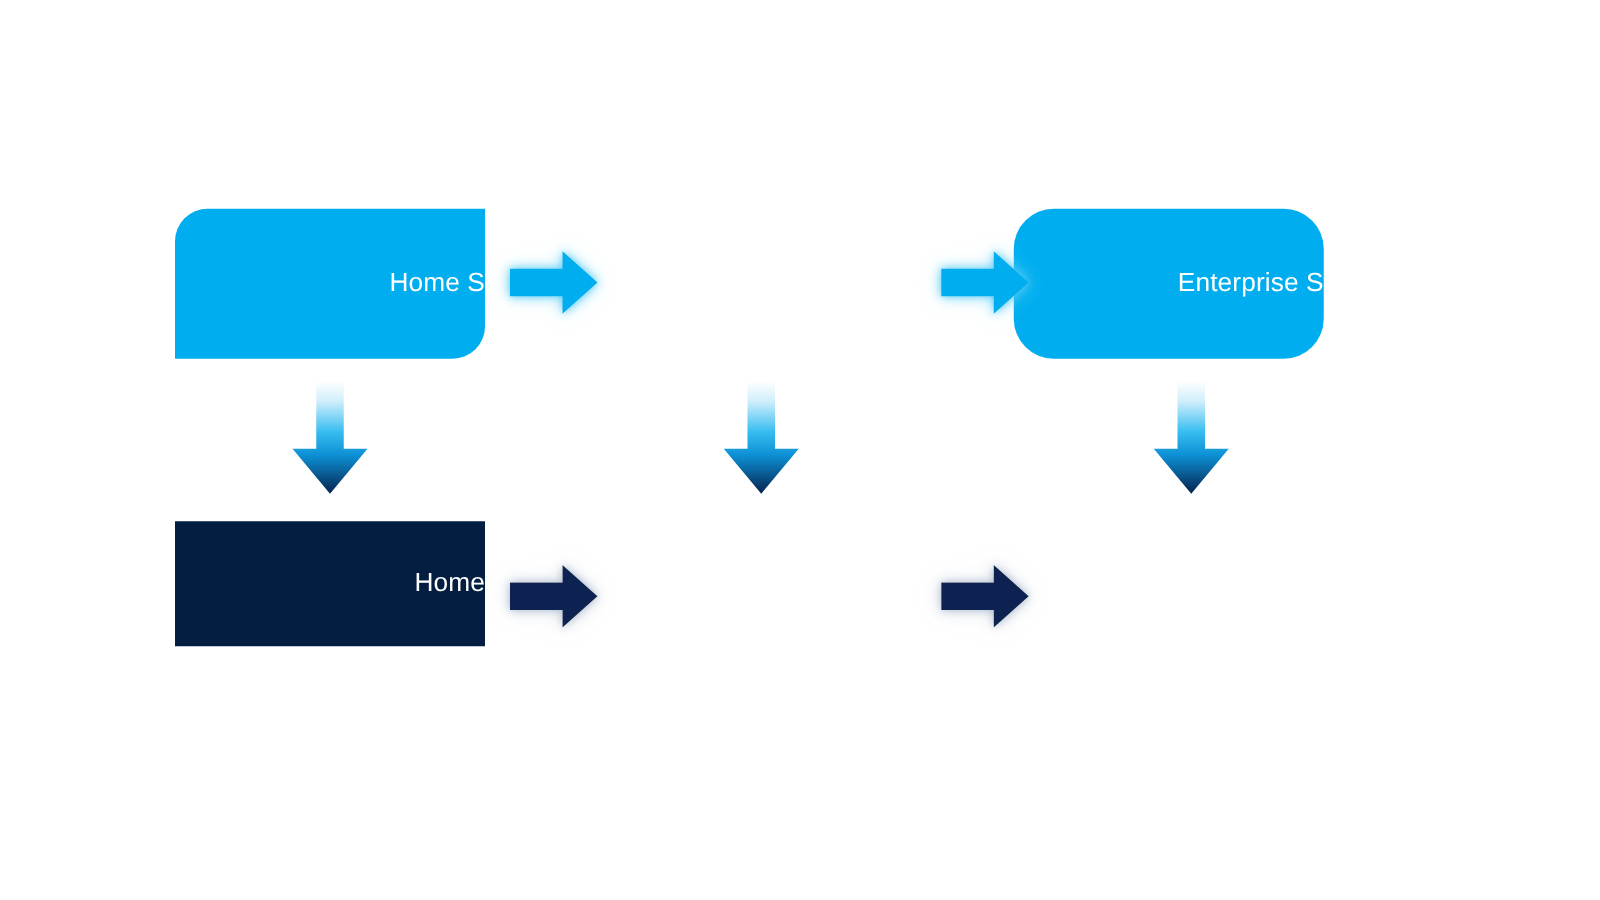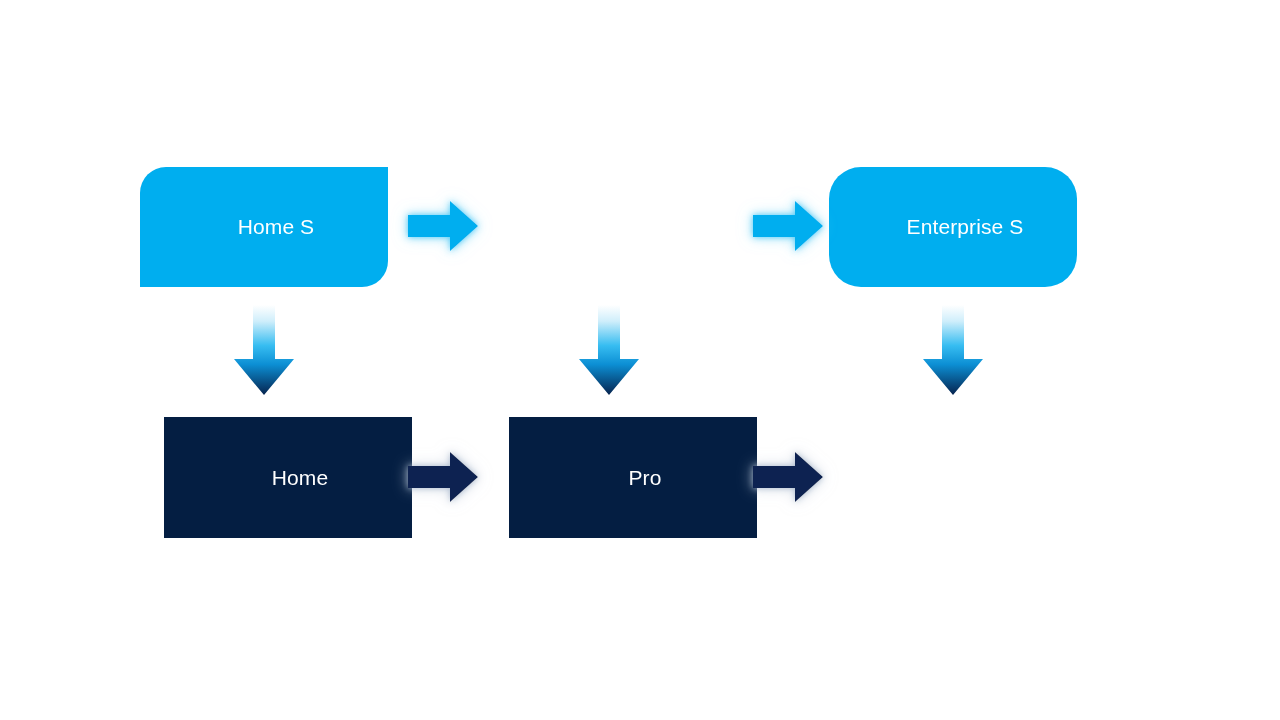--- a/index.html
+++ b/index.html
@@ -22,21 +22,21 @@
     top: 0;
     width: 1280px;
     height: 720px;
   }
 
   
   .node-box {
     position: absolute;
     display: flex;
     align-items: center;
-    justify-content: center;
+    justify-content: flex-end;
     box-sizing: border-box;
     color: #ffffff;
     font-size: 21px;
     font-weight: 400;
     letter-spacing: 0.1px;
     line-height: 1.2;
     text-align: center;
     user-select: none;
     padding-left: 24px;
   }
@@ -54,24 +54,24 @@
   }
 
   .node-label {
     display: block;
     pointer-events: none;
   }
 
   
   .col-1 { left: 140px; width: 248px; }
   .col-2 { left: 485px; width: 248px; }
-  .col-3 { left: 829px; width: 248px; border-radius: 32px; }
+  .col-3 { left: 811px; width: 248px; border-radius: 32px; }
 
   .row-top    { top: 167px;  height: 120px; }
-  .row-bottom { top: 417px;  height: 121px; margin-left: 24px; }
+  .row-bottom { top: 417px;  height: 100px; }
 
   
   .arrow-h {
     position: absolute;
     width: 86px;
     height: 74px;
   }
   .arrow-h svg, .arrow-v svg { display: block; overflow: visible; }
 
   .arrow-h.top-1    { left: 398px; top: 189px; }
@@ -151,23 +151,20 @@
   <div class="arrow-v dn-3">
     <svg viewBox="0 0 72 96" width="72" height="96">
       <path d="M25,2 L47,2 L47,56 L66,56 L36,92 L6,56 L25,56 Z" fill="url(#downGrad)"></path>
     </svg>
   </div>
 
   <div class="node-box tier-bottom col-1 row-bottom">
     <span class="node-label">Home</span>
   </div>
 
-  <div class="node-box tier-bottom col-2 row-bottom">
-    <span class="node-label">Pro</span>
-  </div>
 
 
   <div class="arrow-h bottom-1">
     <svg viewBox="0 0 86 74" width="86" height="74">
       <path d="M10,26 L52,26 L52,12 L80,37 L52,62 L52,48 L10,48 Z" fill="#0A2351" filter="url(#glowNavy)"></path>
     </svg>
   </div>
 
   <div class="arrow-h bottom-2">
     <svg viewBox="0 0 86 74" width="86" height="74">

